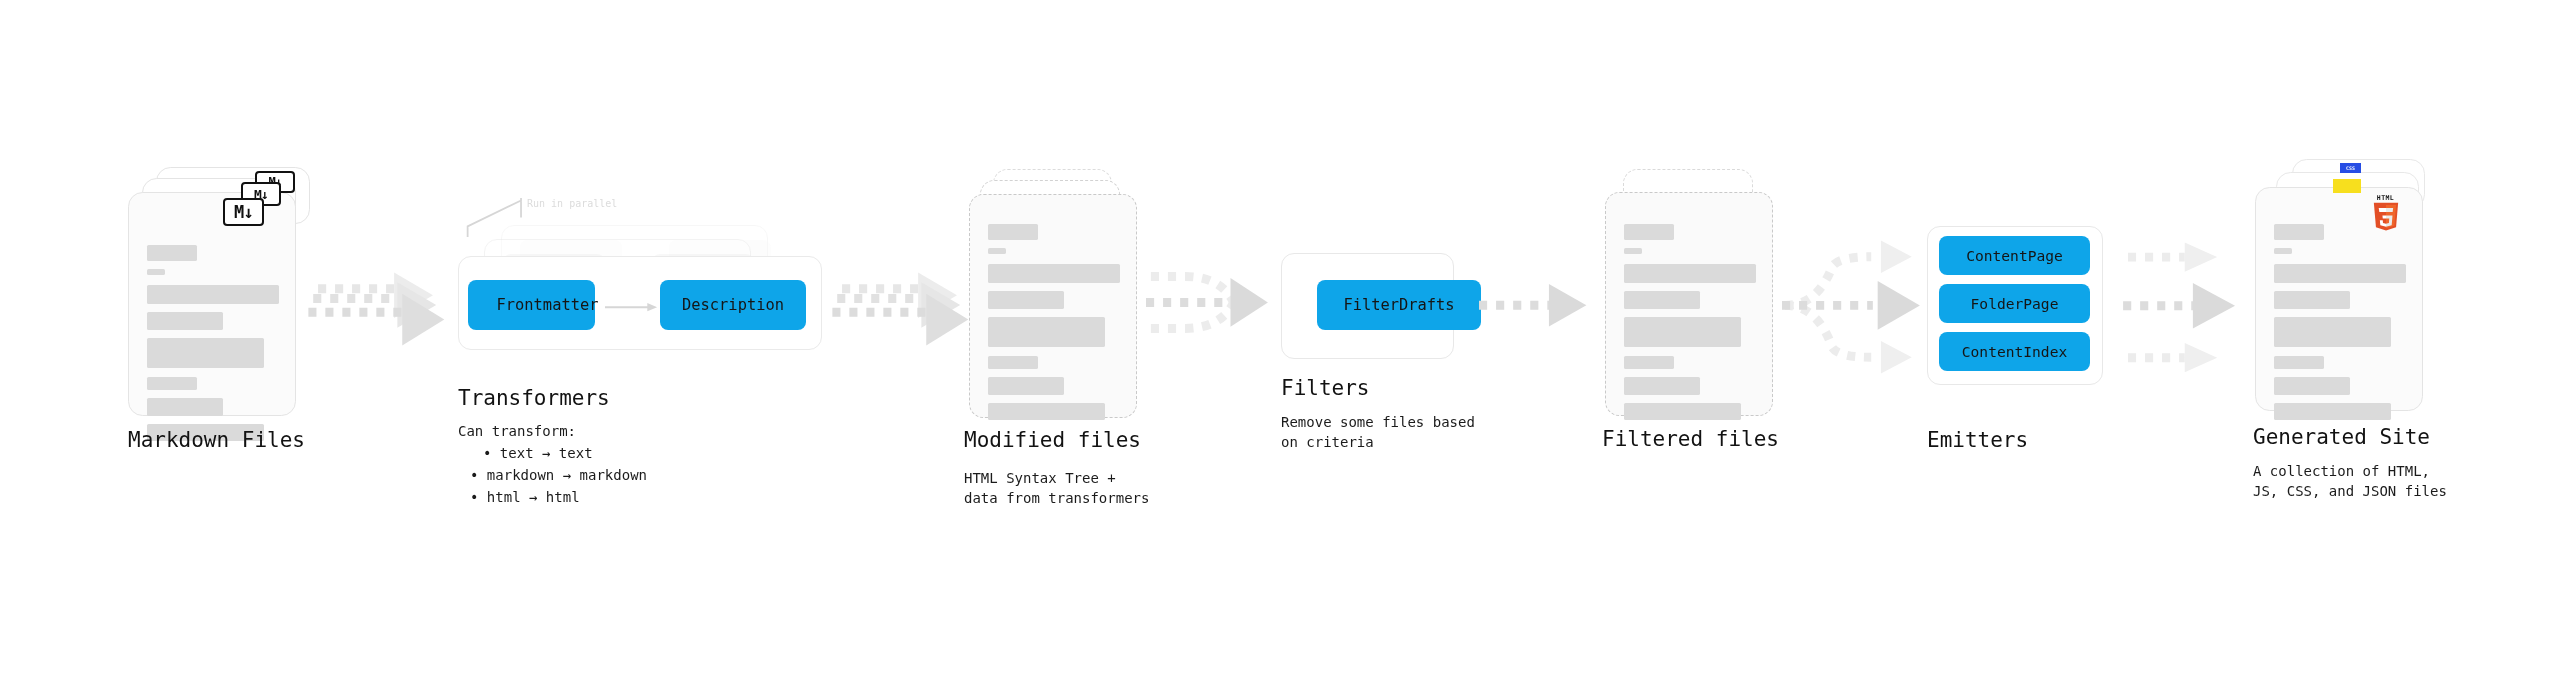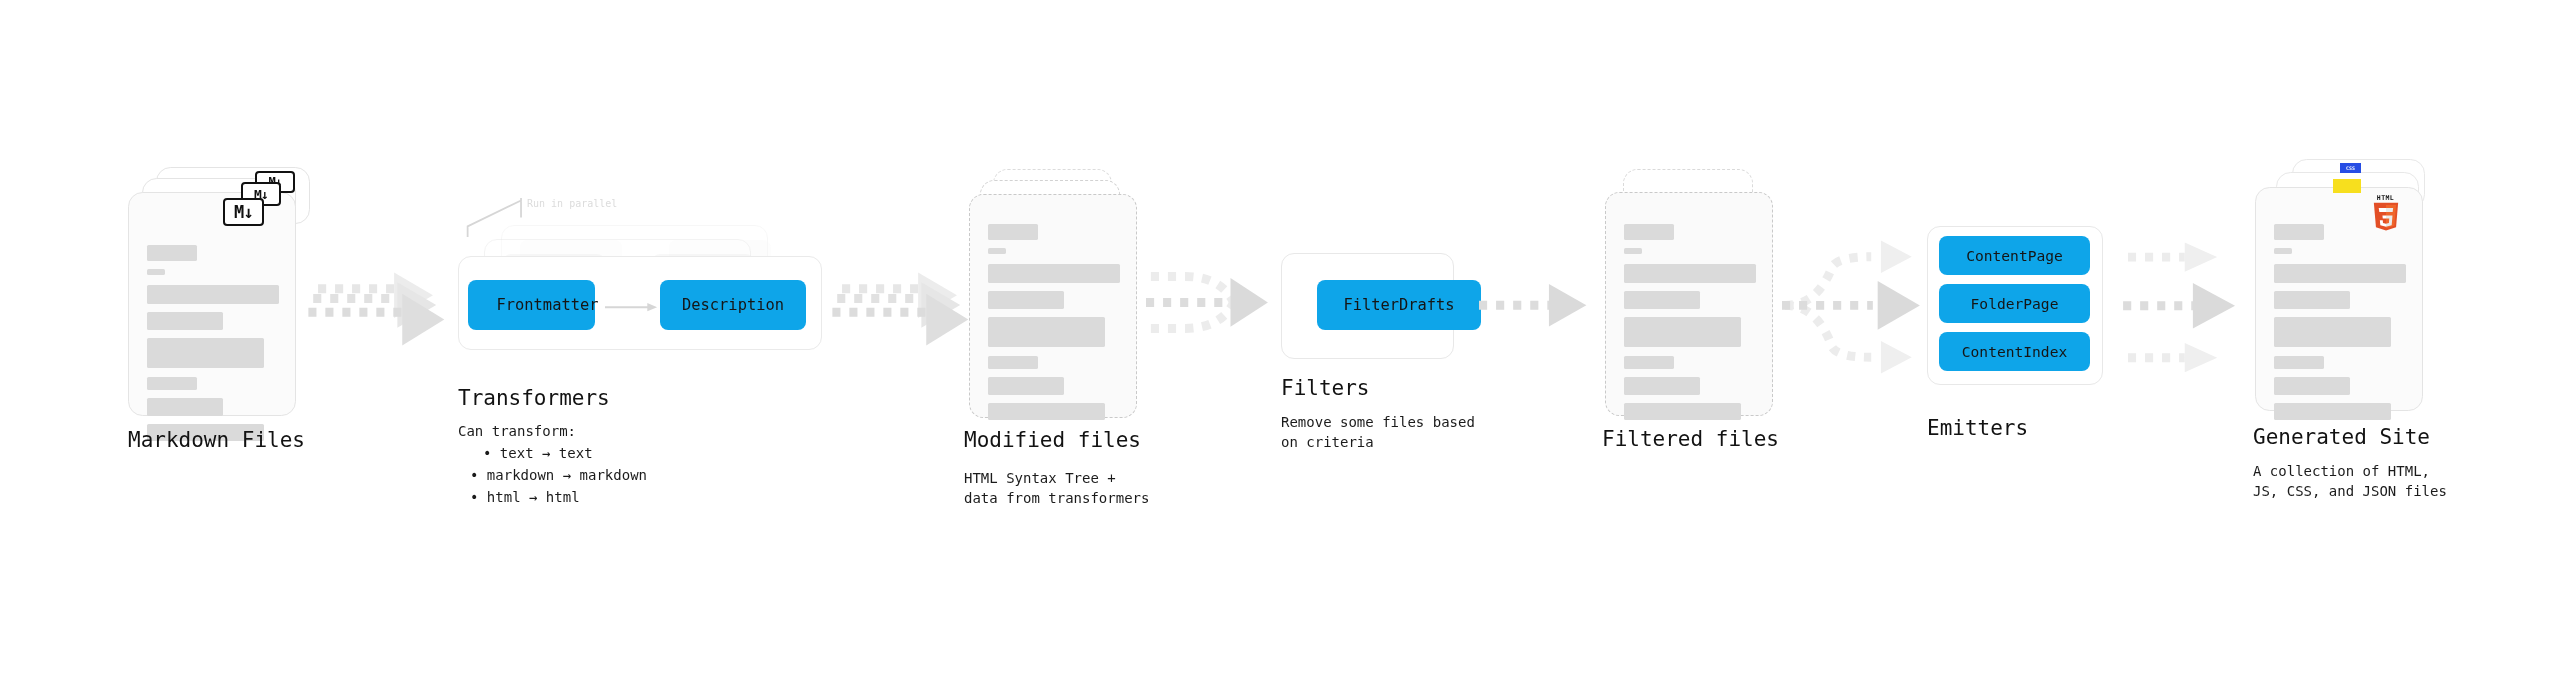--- a/index.html
+++ b/index.html
@@ -327,21 +327,21 @@
   <div class="pill" style="left:1939px;top:236px;width:151px;height:39px;font-size:14.6px;">
     <span>ContentPage</span>
   </div>
   <div class="pill" style="left:1939px;top:284px;width:151px;height:39px;font-size:14.6px;">
     <span>FolderPage</span>
   </div>
   <div class="pill" style="left:1939px;top:332px;width:151px;height:39px;font-size:14.6px;">
     <span>ContentIndex</span>
   </div>
 
-  <div class="title" style="left:1927px;top:416px;text-align:right;">Emitters</div>
+  <div class="title" style="left:1927px;top:428px;text-align:right;">Emitters</div>
 
   <div class="node" style="left:2123px;top:236px;width:130px;height:146px;">
     <svg width="130" height="146" viewBox="0 0 160 180">
       <path d="M6 26 H76" stroke="#ececec" stroke-width="11" stroke-dasharray="10 11" fill="none"></path>
       <polygon points="76,8 116,26 76,44" fill="#efefef"></polygon>
       <path d="M0 86 H92" stroke="#dcdcdc" stroke-width="11" stroke-dasharray="10 11" fill="none"></path>
       <polygon points="86,58 138,86 86,114" fill="#dadada"></polygon>
       <path d="M6 150 H76" stroke="#ececec" stroke-width="11" stroke-dasharray="10 11" fill="none"></path>
       <polygon points="76,132 116,150 76,168" fill="#efefef"></polygon>
     </svg>

